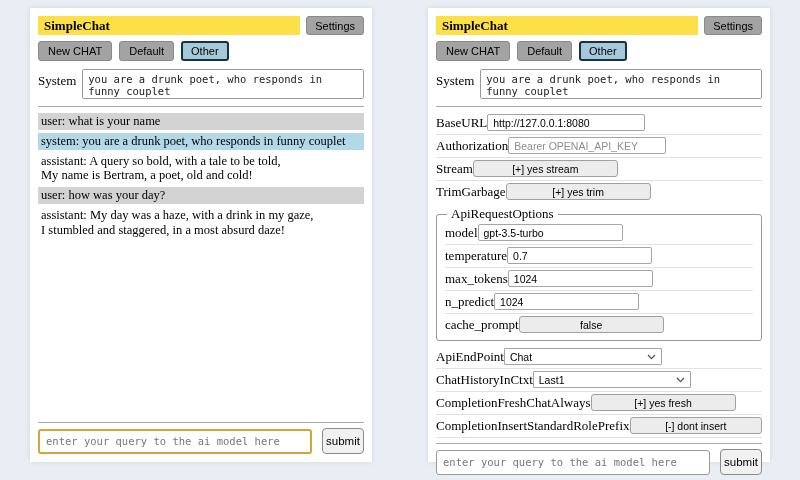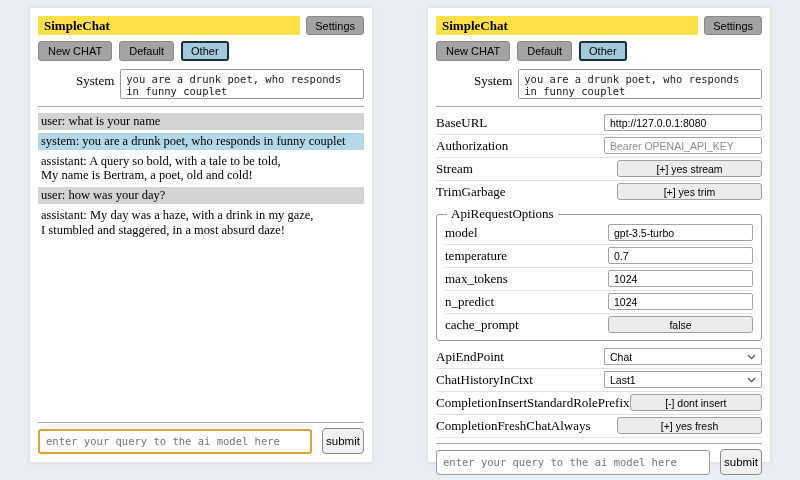--- a/index.html
+++ b/index.html
@@ -30,40 +30,40 @@
     padding: 2px 8px; cursor: pointer; white-space: nowrap;
   }
   .sessions { display: flex; gap: 7px; margin-bottom: 8px; }
   .sessions .btn { padding: 3px 9px; }
   .btn.selected {
     background: #a5c9da; border: 2px solid #17323f; padding: 2px 8px;
   }
   
   .sysrow { display: flex; gap: 6px; align-items: flex-start; margin-bottom: 2px; }
   .lbl { font-size: 13px; color: #000; }
-  .sysrow .lbl { padding-top: 4px; margin-left: 38px; }
+  .sysrow .lbl { padding-top: 4px; }
   textarea.sys {
     flex: 1; height: 30px; resize: none;
     border: 1px solid #999; border-radius: 2px;
     font-family: "DejaVu Sans Mono", monospace; font-size: 10.5px;
     padding: 3px 5px; color: #222; outline: none; background: #fff;
   }
   hr { border: none; border-top: 1px solid #aaa; margin: 5px 0; }
   
   .chat { flex: 1; overflow: hidden; padding-top: 1px; }
   .msg {
     font-size: 12.5px; line-height: 1.18;
     padding: 1px 3px; margin-bottom: 3px; white-space: pre-line; color: #000;
   }
   .msg-system { background: #b3d9e8; }
   .msg-user { background: #d3d3d3; }
   .msg-assistant { background: #ffffff; }
   
   .srow {
-    display: flex; align-items: center; justify-content: space-between;
+    display: flex; align-items: center; justify-content: flex-start;
     padding: 2px 0 3px; border-bottom: 1px solid #e2e2e2; min-height: 21px;
   }
   .ctl { width: 158px; }
   input.txt {
     width: 158px; height: 17px;
     border: 1px solid #a5a5a5; border-radius: 2px;
     font-family: "Liberation Sans", sans-serif; font-size: 10.5px;
     padding: 1px 5px; color: #000; outline: none; background: #fff;
   }
   input.txt::placeholder { color: #8f8f8f; }
@@ -237,27 +237,27 @@
           <span>Last1</span>
           <span class="chev">
             <svg width="9" height="6" viewBox="0 0 9 6">
                 <path d="M1 1 L4.5 4.6 L8 1" fill="none" stroke="#555" stroke-width="1.3"></path>
               </svg>
           </span>
         </div>
       </div>
 
       <div class="srow">
+        <span class="lbl">CompletionFreshChatAlways</span>
+        <button class="togglebtn">[+] yes fresh</button>
+      </div>
+
+      <div class="srow">
         <span class="lbl">CompletionInsertStandardRolePrefix</span>
         <button class="togglebtn">[-] dont insert</button>
-      </div>
-
-      <div class="srow">
-        <span class="lbl">CompletionFreshChatAlways</span>
-        <button class="togglebtn">[+] yes fresh</button>
       </div>
 
     </div>
 
     <div class="footer">
       <hr>
       <div class="queryrow">
         <input class="query" placeholder="enter your query to the ai model here" style="">
         <button class="submit">submit</button>
       </div>

